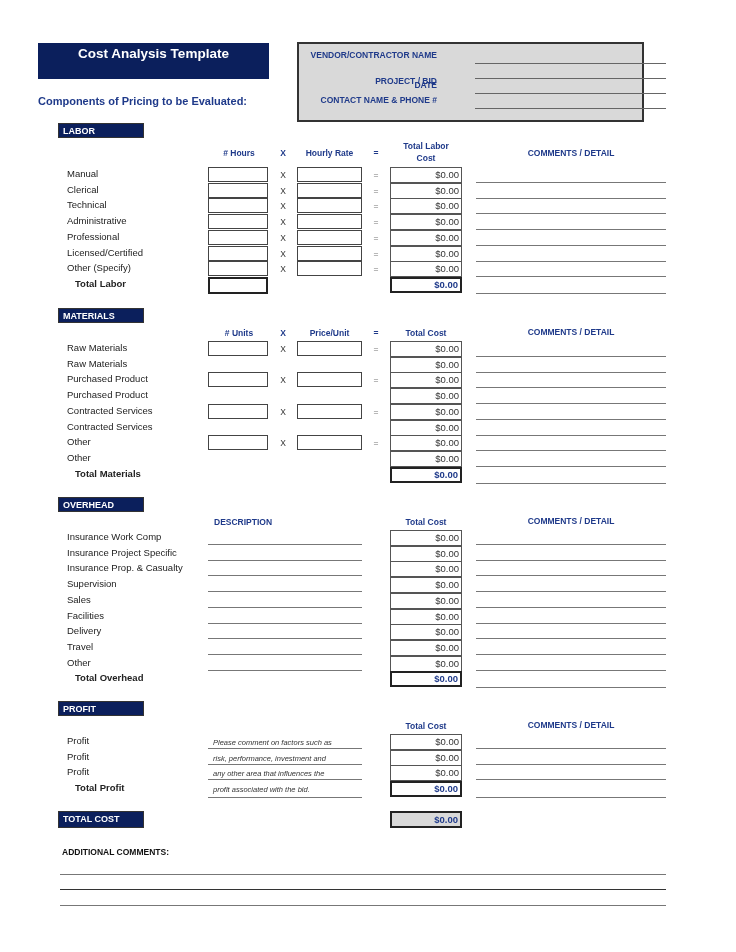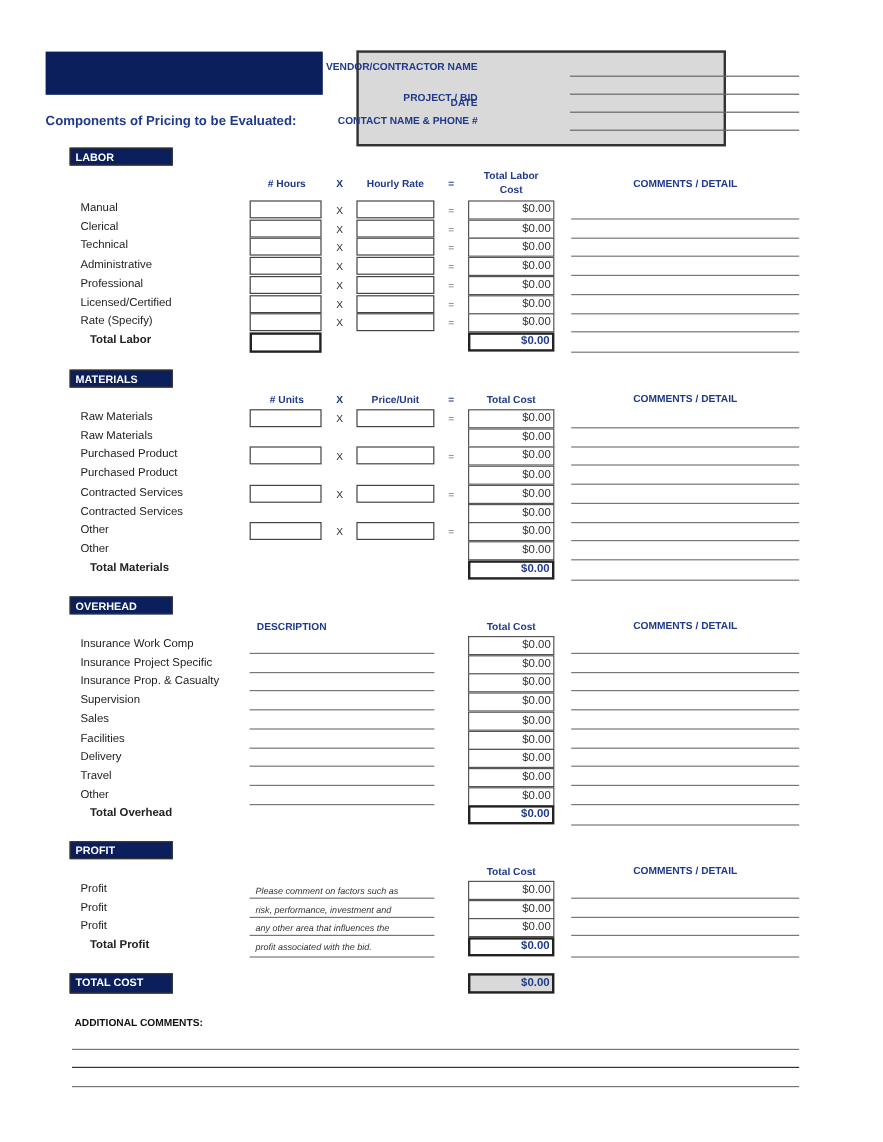--- a/index.html
+++ b/index.html
@@ -5,21 +5,21 @@
   html, body { margin:0; padding:0; background:#ffffff; }
   body { width:736px; height:952px; position:relative; overflow:hidden;
          font-family:"Liberation Sans", sans-serif; color:#222; }
   .abs { position:absolute; }
   .navy { background:#0b1f5c; color:#fff; }
   .title-box { left:38px; top:43px; width:231px; height:36px; text-align:center; }
   .title-main { font-size:13.5px; font-weight:bold; margin-top:3px; line-height:16px; }
   .title-sub { font-size:8.5px; font-weight:bold; line-height:14px; }
   .bold { font-weight:bold; }
   .components { left:38px; top:95px; font-size:11px; font-weight:bold; color:#1f3a8a; }
-  .vendor-box { left:297px; top:42px; width:308px; height:80px; background:#d9d9d9;
+  .vendor-box { left:297px; top:42px; width:347px; height:80px; background:#d9d9d9;
                 border:2px solid #333; box-sizing:border-box; }
   .vlabel { position:absolute; right:205px; font-size:8.5px; font-weight:bold; color:#1f3a8a; text-align:right; white-space:nowrap; }
   .vline { position:absolute; left:176px; width:191px; height:0; border-top:1.5px solid #666; }
   .section-head { left:58px; width:86px; height:15px; font-size:9px; font-weight:bold;
                   line-height:15px; padding-left:4px; box-sizing:border-box; border:1.5px solid #333; }
   .colhead { font-size:8.5px; font-weight:bold; color:#1f3a8a; text-align:center; }
   .rowlabel { left:67px; font-size:9.5px; color:#222; white-space:nowrap; }
   .rowlabel.total { left:75px; font-weight:bold; }
   .inbox { width:60px; height:15px; border:1px solid #444; box-sizing:border-box; background:#fff; }
   .inbox.thick { border:2px solid #222; }
@@ -31,20 +31,21 @@
   .cost.grand { background:#d9d9d9; }
   .cline { left:476px; width:190px; height:0; border-top:1.5px solid #777; }
   .dline { left:208px; width:154px; height:0; border-top:1.5px solid #777; }
   .profit-note { left:213px; font-size:7.5px; font-style:italic; color:#333; white-space:nowrap; }
   .addline { left:60px; width:606px; height:0; border-top:1.5px solid #777; }
 </style>
 </head>
 <body>
 
 <div class="abs navy title-box">
+  <div class="title-main">Cost Analysis Template</div>
 </div>
 <div class="abs components">Components of Pricing to be Evaluated:</div>
 
 <div class="abs vendor-box">
   <div class="vlabel" style="top:6px">VENDOR/CONTRACTOR NAME</div>
   <div class="vline" style="top:19px"></div>
   <div class="vlabel" style="top:32px">PROJECT / BID</div>
   <div class="vline" style="top:34px"></div>
   <div class="vlabel" style="top:36px">DATE</div>
   <div class="vline" style="top:49px"></div>
@@ -98,21 +99,21 @@
     <div class="abs op eq" style="left:370px;top:232.8px">=</div>
     <div class="abs cost" style="top:229.8px">$0.00</div>
     <div class="abs cline" style="top:244.8px"></div>
     <div class="abs rowlabel" style="top:246.5px">Licensed/Certified</div>
     <div class="abs inbox" style="left:208px;top:245.5px"></div>
     <div class="abs op" style="left:277px;top:248.5px">X</div>
     <div class="abs inbox" style="left:297px;top:245.5px;width:65px"></div>
     <div class="abs op eq" style="left:370px;top:248.5px">=</div>
     <div class="abs cost" style="top:245.5px">$0.00</div>
     <div class="abs cline" style="top:260.5px"></div>
-    <div class="abs rowlabel" style="top:262.2px">Rate (Specify)</div>
+    <div class="abs rowlabel" style="top:262.2px">Other (Specify)</div>
     <div class="abs inbox" style="left:208px;top:261.2px"></div>
     <div class="abs op" style="left:277px;top:264.2px">X</div>
     <div class="abs inbox" style="left:297px;top:261.2px;width:65px"></div>
     <div class="abs op eq" style="left:370px;top:264.2px">=</div>
     <div class="abs cost" style="top:261.2px">$0.00</div>
     <div class="abs cline" style="top:276.2px"></div>
     <div class="abs rowlabel total" style="top:277.9px">Total Labor</div>
     <div class="abs inbox thick" style="left:208px;top:276.9px;height:17px"></div>
     <div class="abs cost total" style="top:276.9px">$0.00</div>
     <div class="abs cline" style="top:292.9px"></div>

